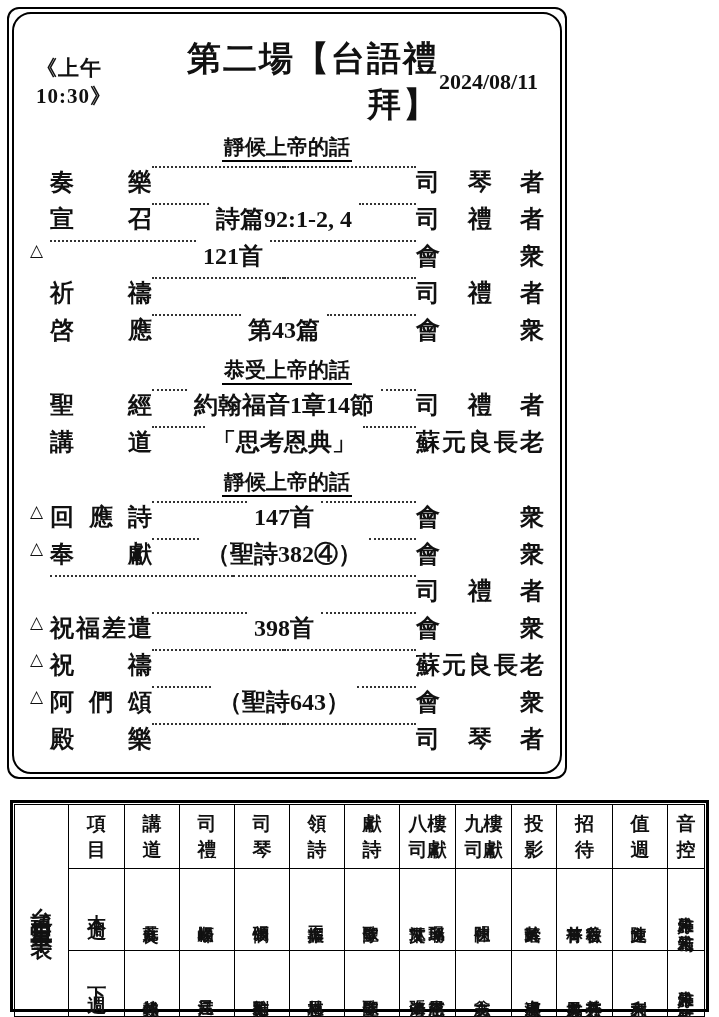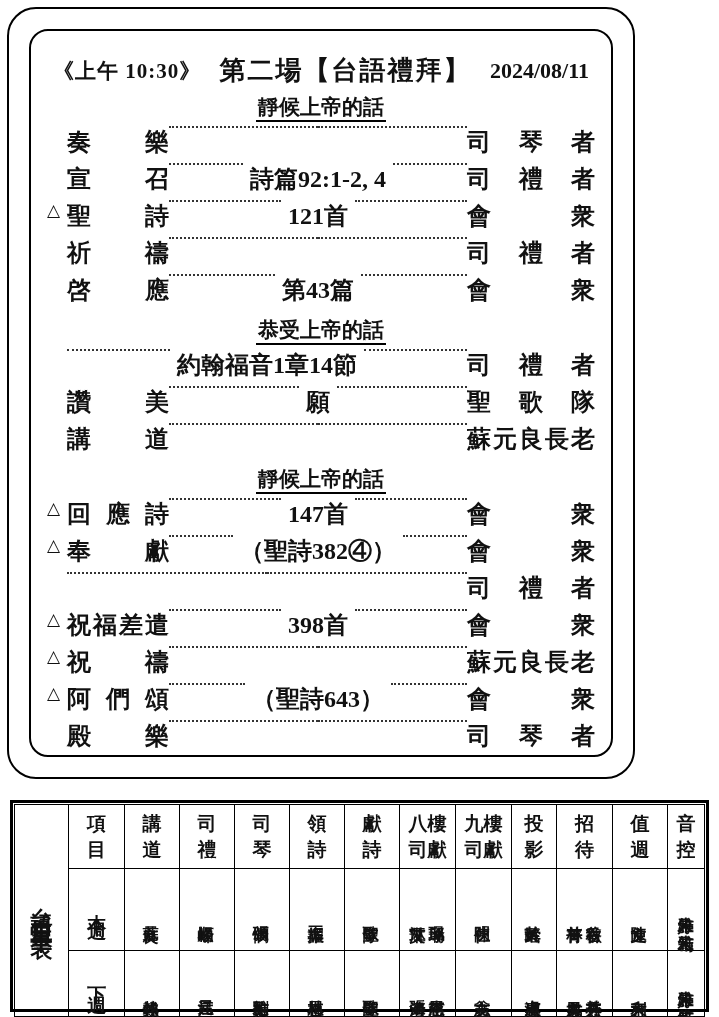--- a/index.html
+++ b/index.html
@@ -5,33 +5,33 @@
   html,body{margin:0;padding:0;}
   body{
     width:719px;height:1017px;background:#f3f3f1;color:#111;
     font-family:"Liberation Serif","DejaVu Serif",serif;
     position:relative;overflow:hidden;
   }
   .page{position:absolute;inset:0;background:#ffffff;}
 
   
   .frame{
-    position:absolute;left:7px;top:7px;width:628px;height:772px;
-    border:2px solid #000;border-radius:29px;padding:20px;box-sizing:border-box;
+    position:absolute;left:7px;top:7px;width:560px;height:772px;
+    border:2px solid #000;border-radius:12px;padding:3px;box-sizing:border-box;
   }
   .frame-inner{
     width:100%;height:100%;box-sizing:border-box;
     border:2px solid #000;border-radius:19px;
     padding:8px 16px 0 16px;
   }
 
   
   .hdr{display:flex;align-items:center;justify-content:space-between;margin:14px 6px 4px 6px;}
   .hdr-time{font-size:21px;font-weight:600;letter-spacing:1px;}
-  .hdr-title{font-size:26px;font-weight:700;letter-spacing:2px;}
+  .hdr-title{font-size:34px;font-weight:700;letter-spacing:2px;text-align:right;}
   .hdr-date{font-size:22px;font-weight:700;}
 
   
   .sec{text-align:center;font-size:21px;font-weight:700;margin:5px 0 3px 0;height:30px;}
   .sec span{border-bottom:2px solid #000;padding:0 2px 1px 2px;}
 
   
   .row{display:flex;align-items:flex-start;height:37px;font-size:24px;font-weight:600;}
   .tri{width:20px;font-size:17px;flex:none;text-align:left;}
   .lbl{width:102px;flex:none;text-align:justify;text-align-last:justify;}
@@ -83,21 +83,20 @@
       <div class="row">
         <span class="tri"></span>
         <span class="lbl">宣召</span>
         <span class="leader"></span>
         <span class="ctr">詩篇92:1-2, 4</span>
         <span class="leader"></span>
         <span class="rgt">司禮者</span>
       </div>
       <div class="row">
         <span class="tri">△</span>
-        <span class="lbl">聖詩</span>
         <span class="leader"></span>
         <span class="ctr">121首</span>
         <span class="leader"></span>
         <span class="rgt">會衆</span>
       </div>
       <div class="row">
         <span class="tri"></span>
         <span class="lbl">祈禱</span>
         <span class="leader"></span>
 
@@ -110,37 +109,31 @@
         <span class="leader"></span>
         <span class="ctr">第43篇</span>
         <span class="leader"></span>
         <span class="rgt">會衆</span>
       </div>
 
       <div class="sec"><span>恭受上帝的話</span></div>
 
       <div class="row">
         <span class="tri"></span>
+        <span class="lbl">聖經</span>
         <span class="leader"></span>
         <span class="ctr">約翰福音1章14節</span>
         <span class="leader"></span>
         <span class="rgt">司禮者</span>
       </div>
       <div class="row">
         <span class="tri"></span>
-        <span class="lbl">讚美</span>
-        <span class="leader"></span>
-        <span class="ctr">願</span>
-        <span class="leader"></span>
-        <span class="rgt">聖歌隊</span>
-      </div>
-      <div class="row">
-        <span class="tri"></span>
         <span class="lbl">講道</span>
         <span class="leader"></span>
+        <span class="ctr">「思考恩典」</span>
         <span class="leader"></span>
         <span class="rgt">蘇元良長老</span>
       </div>
 
       <div class="sec"><span>靜候上帝的話</span></div>
 
       <div class="row">
         <span class="tri">△</span>
         <span class="lbl">回應詩</span>
         <span class="leader"></span>

